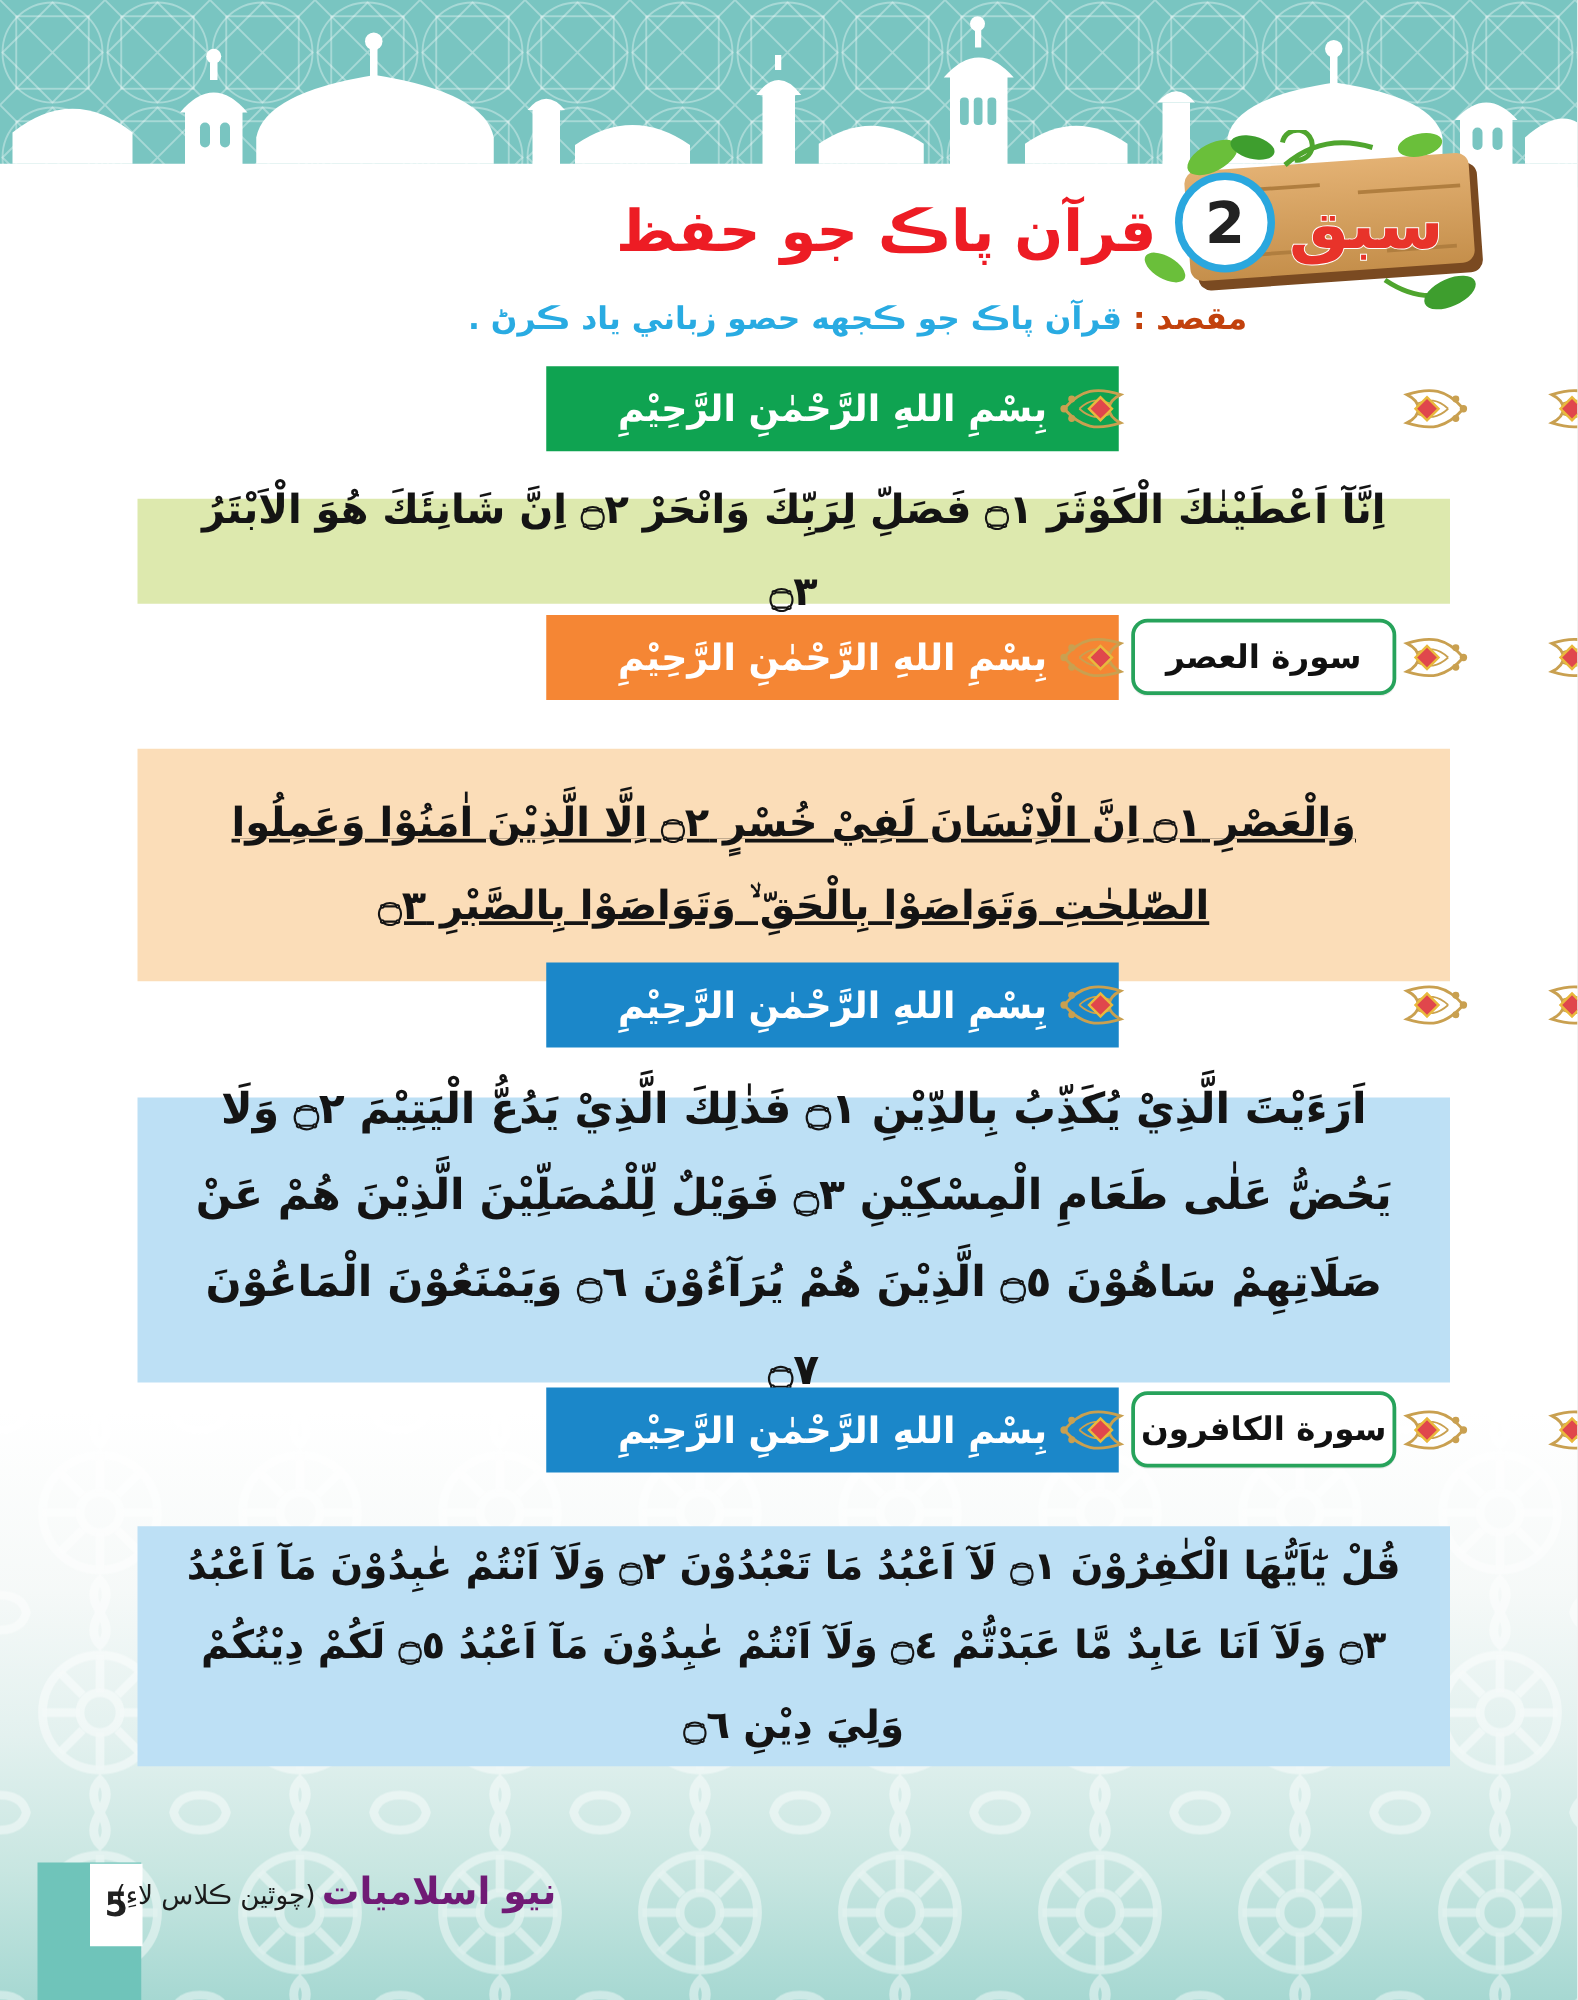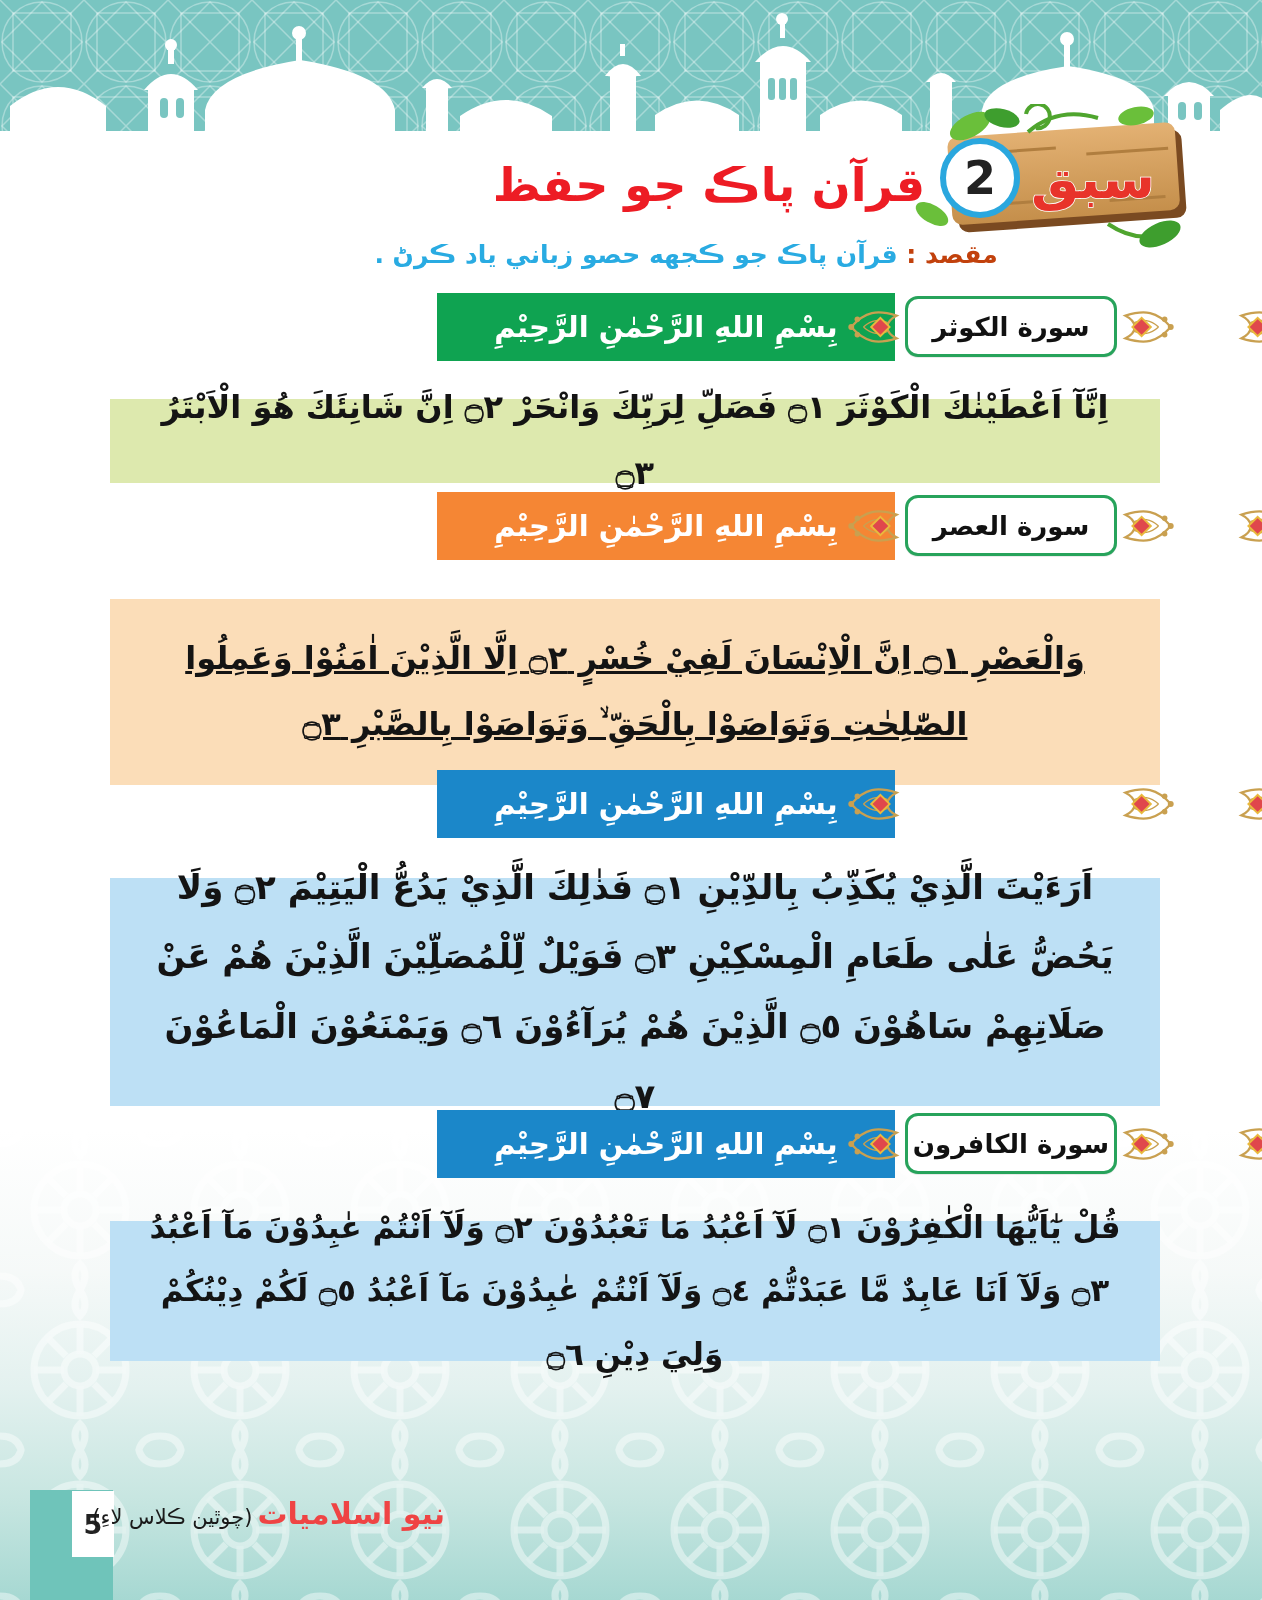--- a/index.html
+++ b/index.html
@@ -71,21 +71,21 @@
   }
   .page-number-box {
     position:absolute; left:72px; top:1491px; width:42px; height:66px;
     background:#ffffff; z-index:3; display:flex; align-items:center; justify-content:center;
     color:#222; font-size:27px; font-weight:bold;
   }
   .book-title {
     position:absolute; left:140px; top:1496px; width:305px; z-index:3;
     direction:rtl; text-align:right; white-space:nowrap;
   }
-  .bt-name { color:#ef4444; font-size:30px; font-weight:bold; }
+  .bt-name { color:#701a75; font-size:30px; font-weight:bold; }
   .bt-sub  { color:#1a1a1a; font-size:21px; font-weight:normal; }
 </style>
 </head>
 <body>
 
 <svg width="0" height="0" style="position:absolute" aria-hidden="true">
   <symbol id="flourish" viewBox="0 0 62 46">
     <path d="M6 23 C22 5 36 3 58 10 C44 17 44 29 58 36 C36 43 22 41 6 23 Z" fill="none" stroke="#C9A050" stroke-width="2.6"></path>
     <path d="M20 23 C30 14 38 14 48 18 M20 23 C30 32 38 32 48 28" fill="none" stroke="#C9A050" stroke-width="1.6"></path>
     <circle cx="6" cy="23" r="3.4" fill="#C9A050"></circle>
@@ -189,21 +189,20 @@
   <div class="objective">
     <span class="obj-label">مقصد :</span>
     <span class="obj-text">قرآن پاڪ جو ڪجهه حصو زباني ياد ڪرڻ .</span>
   </div>
 
   <div class="surah-row" style="top:293px">
     <div class="bism-bar" style="background-color: rgb(15, 163, 81);">بِسْمِ اللهِ الرَّحْمٰنِ الرَّحِيْمِ</div>
     <svg class="flourish fl-left">
         <use href="#flourish"></use>
       </svg>
-    <div class="surah-label">سورة الكوثر</div>
     <svg class="flourish fl-right">
         <use href="#flourish"></use>
       </svg>
     <svg class="flourish fl-edge">
         <use href="#flourish"></use>
       </svg>
   </div>
   <div class="verse-area" style="top: 383px; height: 84px; font-size: 32px; background-color: rgb(221, 233, 174);">اِنَّآ اَعْطَيْنٰكَ الْكَوْثَرَ ۝١ فَصَلِّ لِرَبِّكَ وَانْحَرْ ۝٢ اِنَّ شَانِئَكَ هُوَ الْاَبْتَرُ ۝٣</div>
 
   <div class="surah-row" style="top:492px">
@@ -241,21 +240,21 @@
         <use href="#flourish"></use>
       </svg>
     <div class="surah-label">سورة الكافرون</div>
     <svg class="flourish fl-right">
         <use href="#flourish"></use>
       </svg>
     <svg class="flourish fl-edge">
         <use href="#flourish"></use>
       </svg>
   </div>
-  <div class="verse-area" style="top: 1205px; height: 140px; font-size: 31px; background-color: rgb(189, 224, 245);">قُلْ يٰٓاَيُّهَا الْكٰفِرُوْنَ ۝١ لَآ اَعْبُدُ مَا تَعْبُدُوْنَ ۝٢ وَلَآ اَنْتُمْ عٰبِدُوْنَ مَآ اَعْبُدُ ۝٣ وَلَآ اَنَا عَابِدٌ مَّا عَبَدْتُّمْ ۝٤ وَلَآ اَنْتُمْ عٰبِدُوْنَ مَآ اَعْبُدُ ۝٥ لَكُمْ دِيْنُكُمْ وَلِيَ دِيْنِ ۝٦</div>
+  <div class="verse-area" style="top: 1205px; height: 192px; font-size: 31px; background-color: rgb(189, 224, 245);">قُلْ يٰٓاَيُّهَا الْكٰفِرُوْنَ ۝١ لَآ اَعْبُدُ مَا تَعْبُدُوْنَ ۝٢ وَلَآ اَنْتُمْ عٰبِدُوْنَ مَآ اَعْبُدُ ۝٣ وَلَآ اَنَا عَابِدٌ مَّا عَبَدْتُّمْ ۝٤ وَلَآ اَنْتُمْ عٰبِدُوْنَ مَآ اَعْبُدُ ۝٥ لَكُمْ دِيْنُكُمْ وَلِيَ دِيْنِ ۝٦</div>
 
   <div class="bottom-deco">
     <svg class="deco-svg" width="1262" height="470" viewBox="0 0 1262 470">
       <defs>
         <pattern id="damask" width="160" height="160" patternUnits="userSpaceOnUse">
           <g fill="none" stroke="#ffffff" stroke-width="7" stroke-opacity="0.8">
             <circle cx="80" cy="80" r="46"></circle>
             <circle cx="80" cy="80" r="16"></circle>
             <path d="M80 34 V64 M80 96 V126 M34 80 H64 M96 80 H126"></path>
             <path d="M48 48 L66 66 M112 48 L94 66 M48 112 L66 94 M112 112 L94 94"></path>

